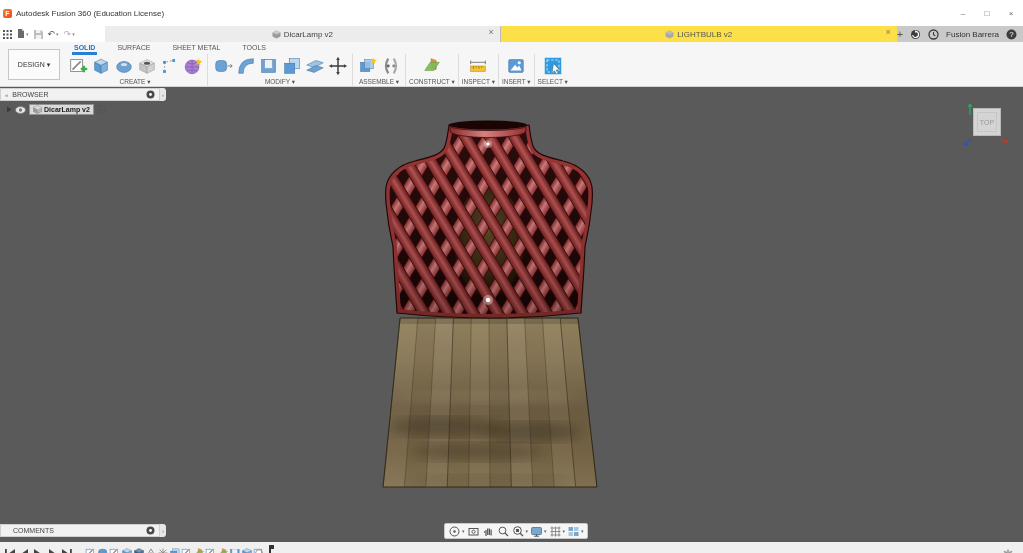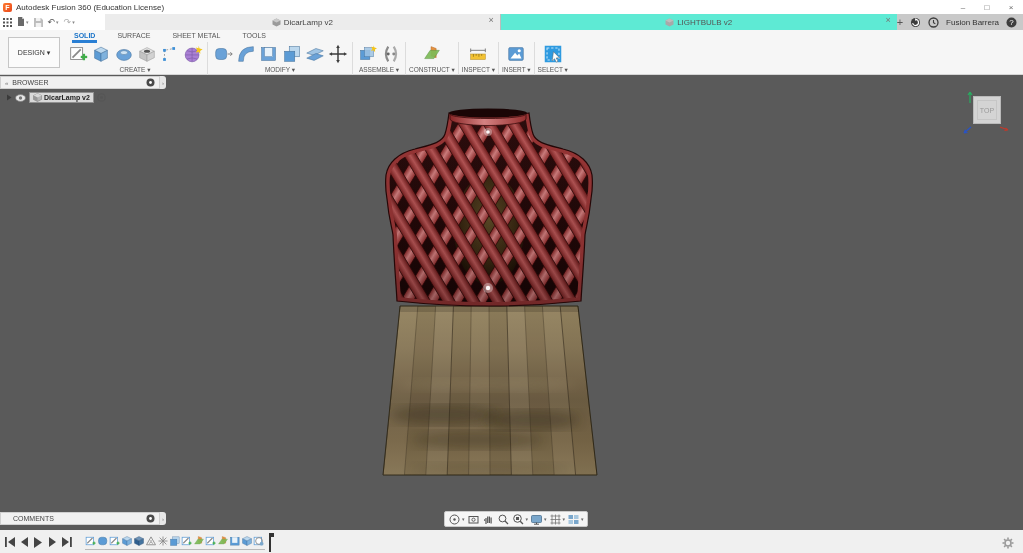--- a/index.html
+++ b/index.html
@@ -1,28 +1,28 @@
 <!DOCTYPE html>
 <html><head>
 <meta charset="utf-8">
 <style>
 *{margin:0;padding:0;box-sizing:border-box}
 html,body{width:1023px;height:553px;overflow:hidden;font-family:"Liberation Sans",sans-serif;background:#fff}
-.titlebar{height:14px;display:flex;align-items:center;background:#fff;font-size:8px;color:#333;padding-left:3px;gap:4px}
+.titlebar{height:26px;display:flex;align-items:center;background:#fff;font-size:8px;color:#333;padding-left:3px;gap:4px}
 .fusion-logo{width:9px;height:9px;border-radius:2px;background:linear-gradient(135deg,#ff7a2f,#e8491d);color:#fff;font-size:7px;font-weight:bold;display:flex;align-items:center;justify-content:center;line-height:1}
 .win-controls{margin-left:auto;display:flex}
 .win-btn{width:24px;height:13px;display:flex;align-items:center;justify-content:center;color:#666;font-size:8px}
 .tabstrip{height:16px;display:flex;background:#c9c9c9;align-items:stretch}
 .qat{width:105px;background:#fff;display:flex;align-items:center;padding:0 3px;gap:5px;color:#555}
 .qicon{display:flex;align-items:center;gap:1px;font-size:9px;line-height:1}
 .qcaret{font-size:5px;color:#888}
 .tab{display:flex;align-items:center;justify-content:center;font-size:8px;color:#444;position:relative;gap:3px}
 .tab .close{position:absolute;right:6px;top:2px;color:#777;font-size:9px;line-height:1}
 .tab-active{width:395px;background:#ececec}
-.tab-inactive{width:397px;background:#5eead4;color:#555;border-left:1px solid #bbb}
+.tab-inactive{width:397px;background:#fde047;color:#555;border-left:1px solid #bbb}
 .strip-right{flex:1;display:flex;align-items:center;justify-content:flex-end;gap:7px;padding-right:6px;background:#c9c9c9;font-size:8px;color:#333;white-space:nowrap}
 .ribbon{height:45px;background:#f6f6f6;position:relative;border-bottom:1px solid #d5d5d5}
 .design-btn{position:absolute;left:8px;top:7px;width:52px;height:31px;background:#fbfbfb;border:1px solid #c6c6c6;font-size:7px;color:#333;display:flex;align-items:center;justify-content:center}
 .ribbon-tabs{position:absolute;left:72px;top:1px;display:flex;gap:18px;font-size:7px;color:#555}
 .rtab{padding:1px 2px 1px}
 .rtab.active{color:#1a73c8;font-weight:bold;border-bottom:3px solid #2a7fd4}
 .groups{position:absolute;left:66px;top:12px;display:flex;align-items:flex-start}
 .group{display:flex;flex-direction:column;align-items:center}
 .gicons{display:flex;align-items:center}
 .gicon{width:23px;height:23px;display:flex;align-items:center;justify-content:center}

